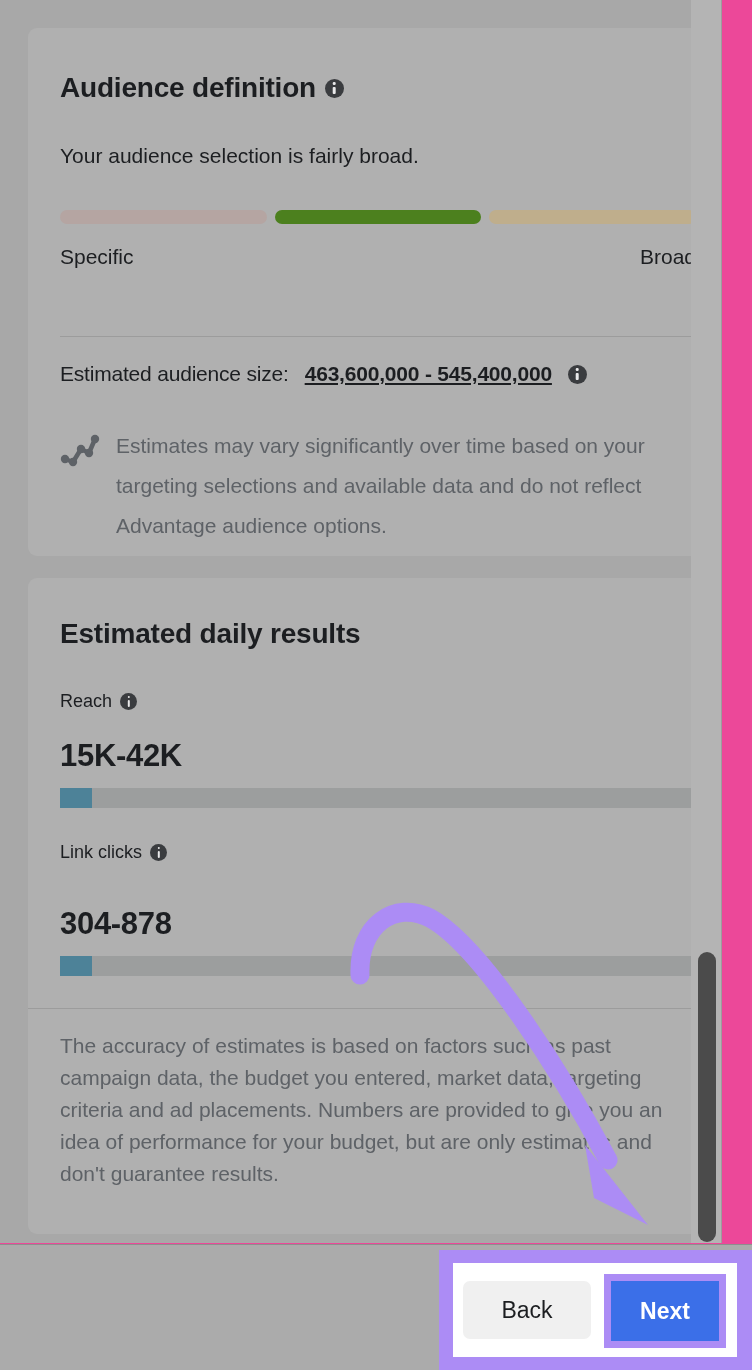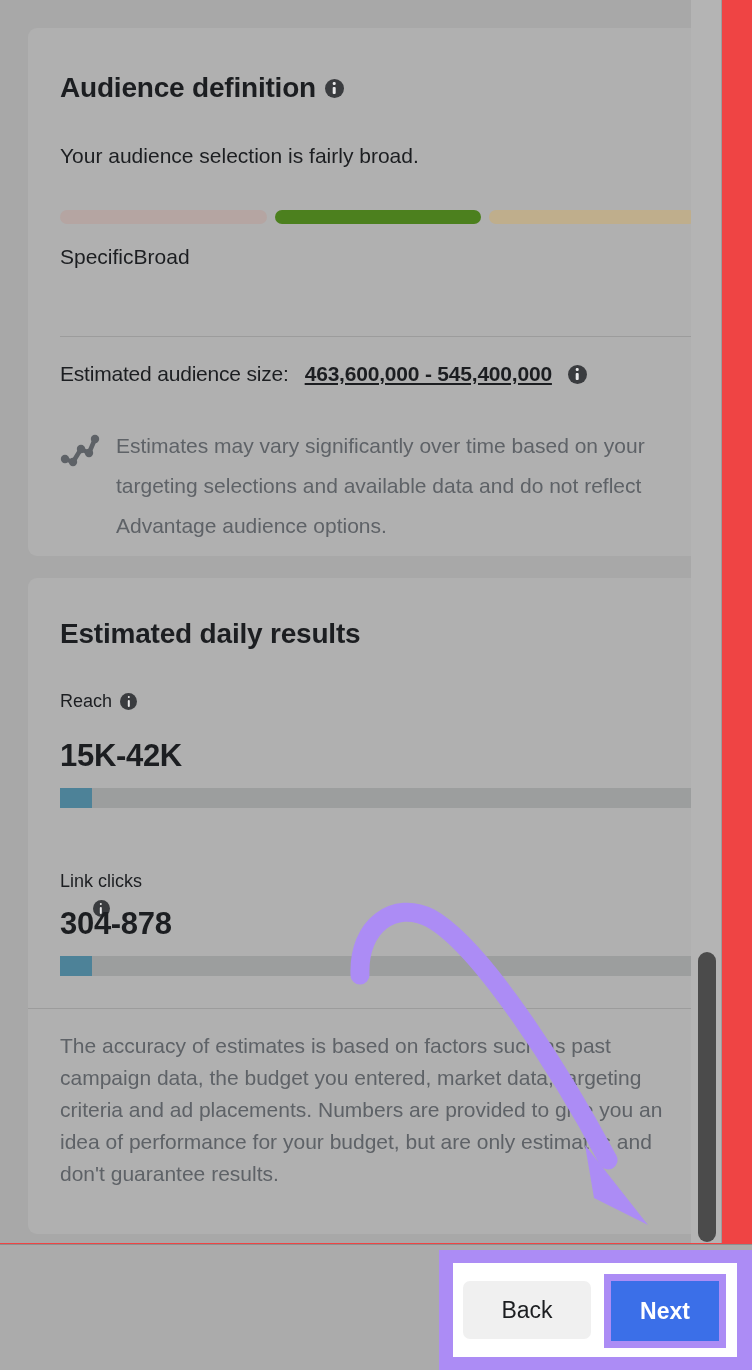--- a/index.html
+++ b/index.html
@@ -14,21 +14,21 @@
     overflow: hidden;
     position: relative;
   }
 
   
   #page-root {
     position: absolute;
     inset: 0;
     width: 752px;
     height: 1370px;
-    background: #ef4444;
+    background: #ec4899;
   }
 
   .panel {
     position: absolute;
     left: 0;
     top: 0;
     width: 722px;
     height: 1243px;
     background: #a8a8a8;
     border-right: 1px solid #9d9d9d;
@@ -119,21 +119,21 @@
     flex: 1;
     border-radius: 7px;
   }
 
   .meter-labels {
     position: absolute;
     left: 32px;
     top: 217px;
     width: 636px;
     display: flex;
-    justify-content: flex-start;
+    justify-content: space-between;
     font-size: 21px;
     color: #1c1e21;
   }
 
   .divider {
     position: absolute;
     left: 32px;
     width: 636px;
     height: 1px;
     background: #9c9c9c;
@@ -356,21 +356,21 @@
 
       <div class="metric-label" style="top:113px;">
         <span>Reach</span>
         <span class="info-icon sm"></span>
       </div>
       <div class="metric-value" style="top:160px;">15K-42K</div>
       <div class="metric-bar" style="top:210px;">
         <div class="metric-bar-fill" style="width:5%;"></div>
       </div>
 
-      <div class="metric-label" style="top:293px;flex-direction:column;">
+      <div class="metric-label" style="top:264px;">
         <span>Link clicks</span>
         <span class="info-icon sm"></span>
       </div>
       <div class="metric-value" style="top:328px;">304-878</div>
       <div class="metric-bar" style="top:378px;">
         <div class="metric-bar-fill" style="width:5%;"></div>
       </div>
 
       <div class="divider" style="top:430px; left:0; width:696px;"></div>
 

